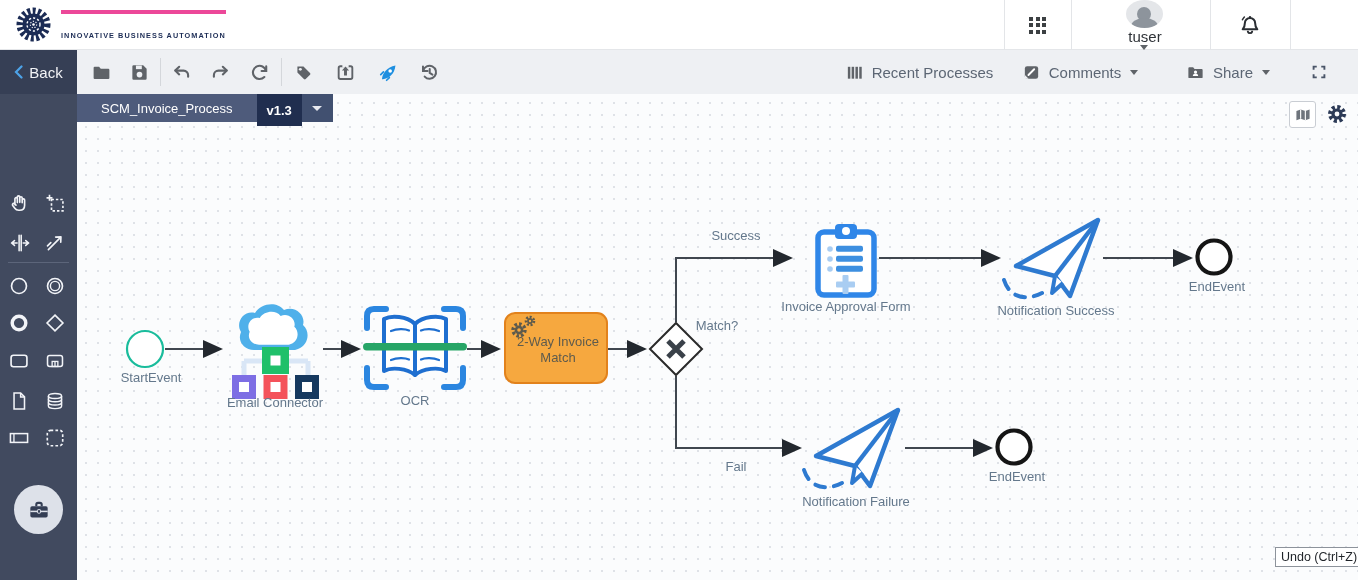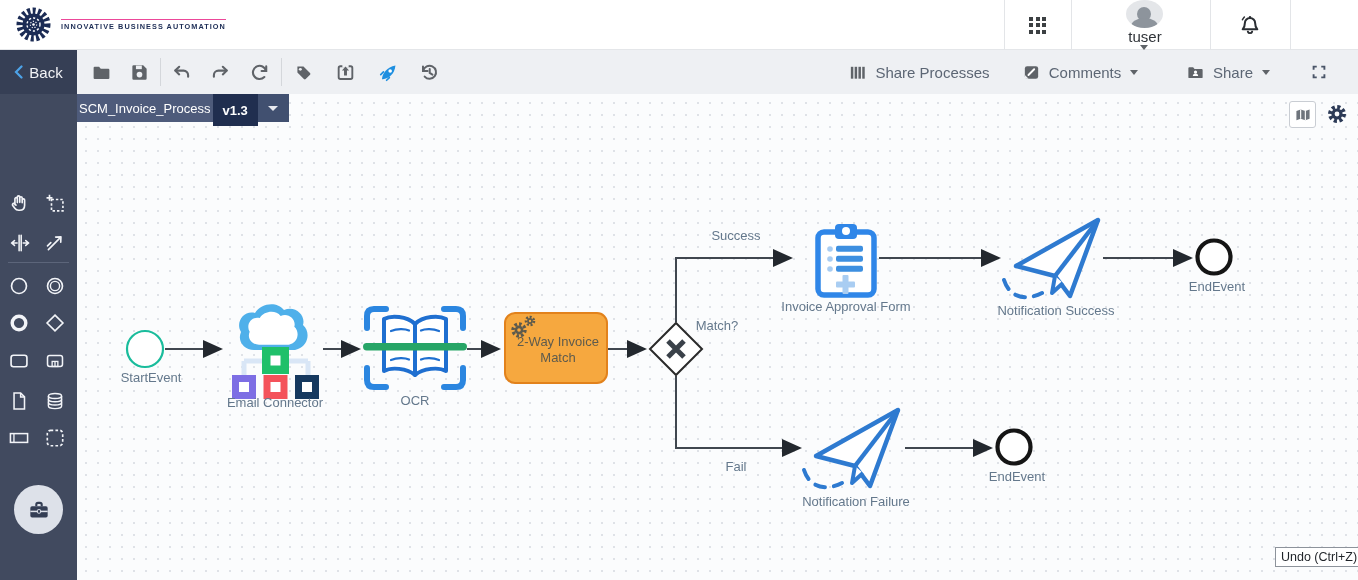--- a/index.html
+++ b/index.html
@@ -5,21 +5,21 @@
   * { margin:0; padding:0; box-sizing:border-box; }
   html,body { width:1358px; height:580px; overflow:hidden; }
   body { font-family:"Liberation Sans", sans-serif; background:#fff; position:relative; }
 
   
   .header { position:absolute; left:0; top:0; width:1358px; height:50px; background:#fff; border-bottom:1px solid #e4e6e9; z-index:30; }
   .logo-wrap { position:absolute; left:13px; top:4px; display:flex; align-items:center; gap:7px; }
   .brand-text { color:#1c2c55; }
   .brand-line { display:flex; align-items:center; font-weight:bold; font-size:24px; letter-spacing:.5px; }
   .brand-line svg { margin:0 1px; }
-  .tagline { font-size:7.3px; font-weight:bold; letter-spacing:1.05px; margin-top:1px; border-top:1px solid #ec4899; padding-top:2px; }
+  .tagline { font-size:7.3px; font-weight:bold; letter-spacing:1.05px; margin-top:1px; border-top:4px solid #ec4899; padding-top:17px; }
   .hdr-div { position:absolute; top:0; width:1px; height:50px; background:#e3e5e8; }
   .hdr-item { position:absolute; top:0; height:50px; display:flex; align-items:center; justify-content:center; cursor:pointer;flex-direction:column; }
   .apps-grid { display:grid; grid-template-columns:repeat(3,4px); grid-template-rows:repeat(3,4px); gap:2.5px; }
   .apps-grid i { background:#3c4043; display:block; }
   .avatar { width:37px; height:37px; border-radius:50%; background:#e4e6e9; overflow:hidden; position:relative; }
   .avatar .head { position:absolute; left:11.5px; top:7px; width:14px; height:14px; border-radius:50%; background:#8d949c; }
   .avatar .body { position:absolute; left:5px; bottom:-7px; width:27px; height:17px; border-radius:50%; background:#8d949c; }
   .user-name { font-size:15px; color:#2f3338; margin:0 8px 0 10px; }
   .caret { width:0; height:0; border-left:4.5px solid transparent; border-right:4.5px solid transparent; border-top:5px solid #5f6368; display:inline-block; }
   .flag { width:19px; height:12px; border:1px solid #cdd0d5; position:relative; background:repeating-linear-gradient(#c1333f 0 1.6px,#fff 1.6px 3.2px); }
@@ -40,21 +40,21 @@
   .case-btn { position:absolute; left:14px; top:391px; width:49px; height:49px; border-radius:50%; background:#dde1e9; display:flex; align-items:center; justify-content:center; cursor:pointer; }
 
   
   .canvas { position:absolute; left:77px; top:94px; width:1281px; height:486px; background:#fbfcfd;
     background-image:radial-gradient(circle,#dfe2e7 1.05px,transparent 1.05px); background-size:12px 12px; background-position:3px 3px; }
   .diagram { position:absolute; left:0; top:0; }
   .diagram text { font-family:"Liberation Sans",sans-serif; font-size:13px; fill:#64788c; }
   .diagram .task-text { fill:#5e5b4d; }
 
   .proc-tab { position:absolute; left:0; top:0; height:28px; display:flex; font-size:13px; color:#fff; z-index:5; cursor:pointer; }
-  .proc-tab .seg-name { background:#4e5b7b; display:flex; align-items:center; padding:0 2px; }
+  .proc-tab .seg-name { background:#4e5b7b; display:flex; align-items:center; padding:0 24px; }
   .proc-tab .seg-ver  { background:#202e4f; display:flex; align-items:center; padding:16px 10px; font-weight:bold; }
   .proc-tab .seg-caret{ background:#415070; width:31px; display:flex; align-items:center; justify-content:center; }
   .proc-tab .seg-caret i { width:0; height:0; border-left:5px solid transparent; border-right:5px solid transparent; border-top:5.5px solid #e8eaf0; }
 
   .map-btn { position:absolute; left:1212px; top:7px; width:27px; height:27px; background:#fff; border:1px solid #c9cdd3; border-radius:3px; display:flex; align-items:center; justify-content:center; cursor:pointer; }
   .gear-btn { position:absolute; left:1249px; top:9px; width:22px; height:22px; cursor:pointer; }
   .tooltip { position:absolute; left:1198px; top:453px; background:#fff; border:1px solid #8d939b; font-size:12.5px; color:#1f2328; padding:2px 5px; white-space:nowrap; }
 </style>
 </head>
 <body>
@@ -186,21 +186,21 @@
 
   <div class="tb-btn" style="left:840px;width:158px">
     <svg width="19" height="19" viewBox="0 0 20 20">
       <g fill="#5f6368">
           <rect x="3" y="4" width="2.6" height="12.5"></rect>
           <rect x="7" y="4" width="2.6" height="12.5"></rect>
           <rect x="11" y="4" width="2.6" height="12.5"></rect>
           <rect x="15" y="4" width="2.6" height="12.5"></rect>
         </g>
     </svg>
-    <span class="tb-label">Share Processes</span>
+    <span class="tb-label">Recent Processes</span>
   </div>
   <div class="tb-btn" style="left:1012px;width:136px">
     <svg width="19" height="19" viewBox="0 0 20 20">
       <rect x="3" y="3.5" width="14" height="13" rx="2.4" fill="#5f6368"></rect>
       <path d="M3,16.5 L3,12.5 L7,16.5 Z" fill="#eef0f3"></path>
       <path d="M6.8,12.6 L12.8,6.6" stroke="#fff" stroke-width="2" stroke-linecap="round"></path>
     </svg>
     <span class="tb-label">Comments</span>
     <span class="caret" style="margin-left:9px"></span>
   </div>

